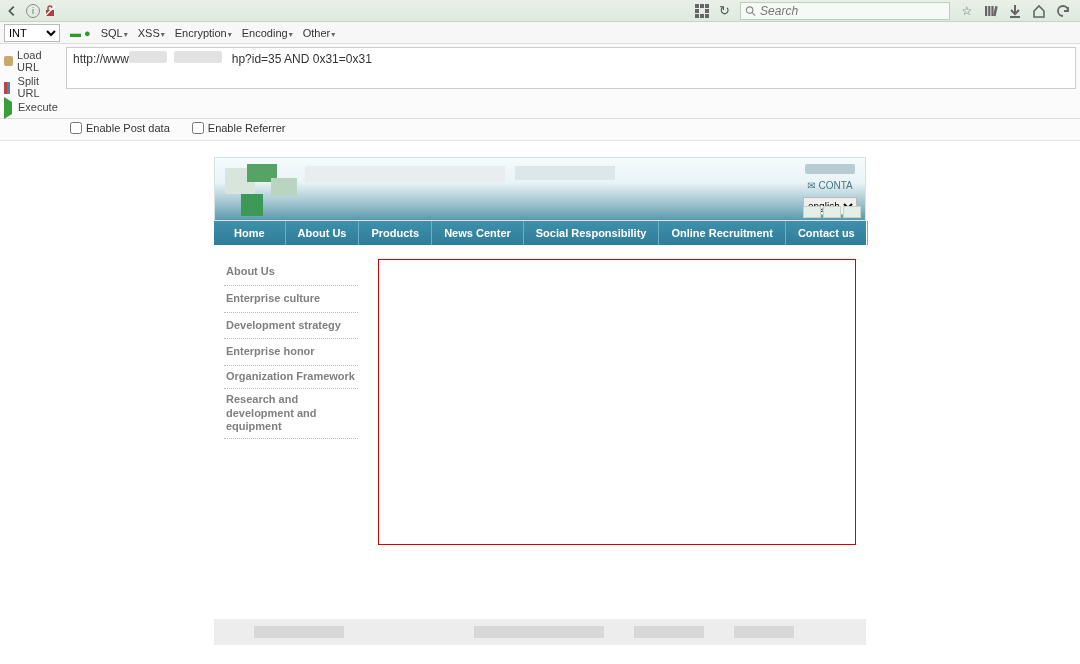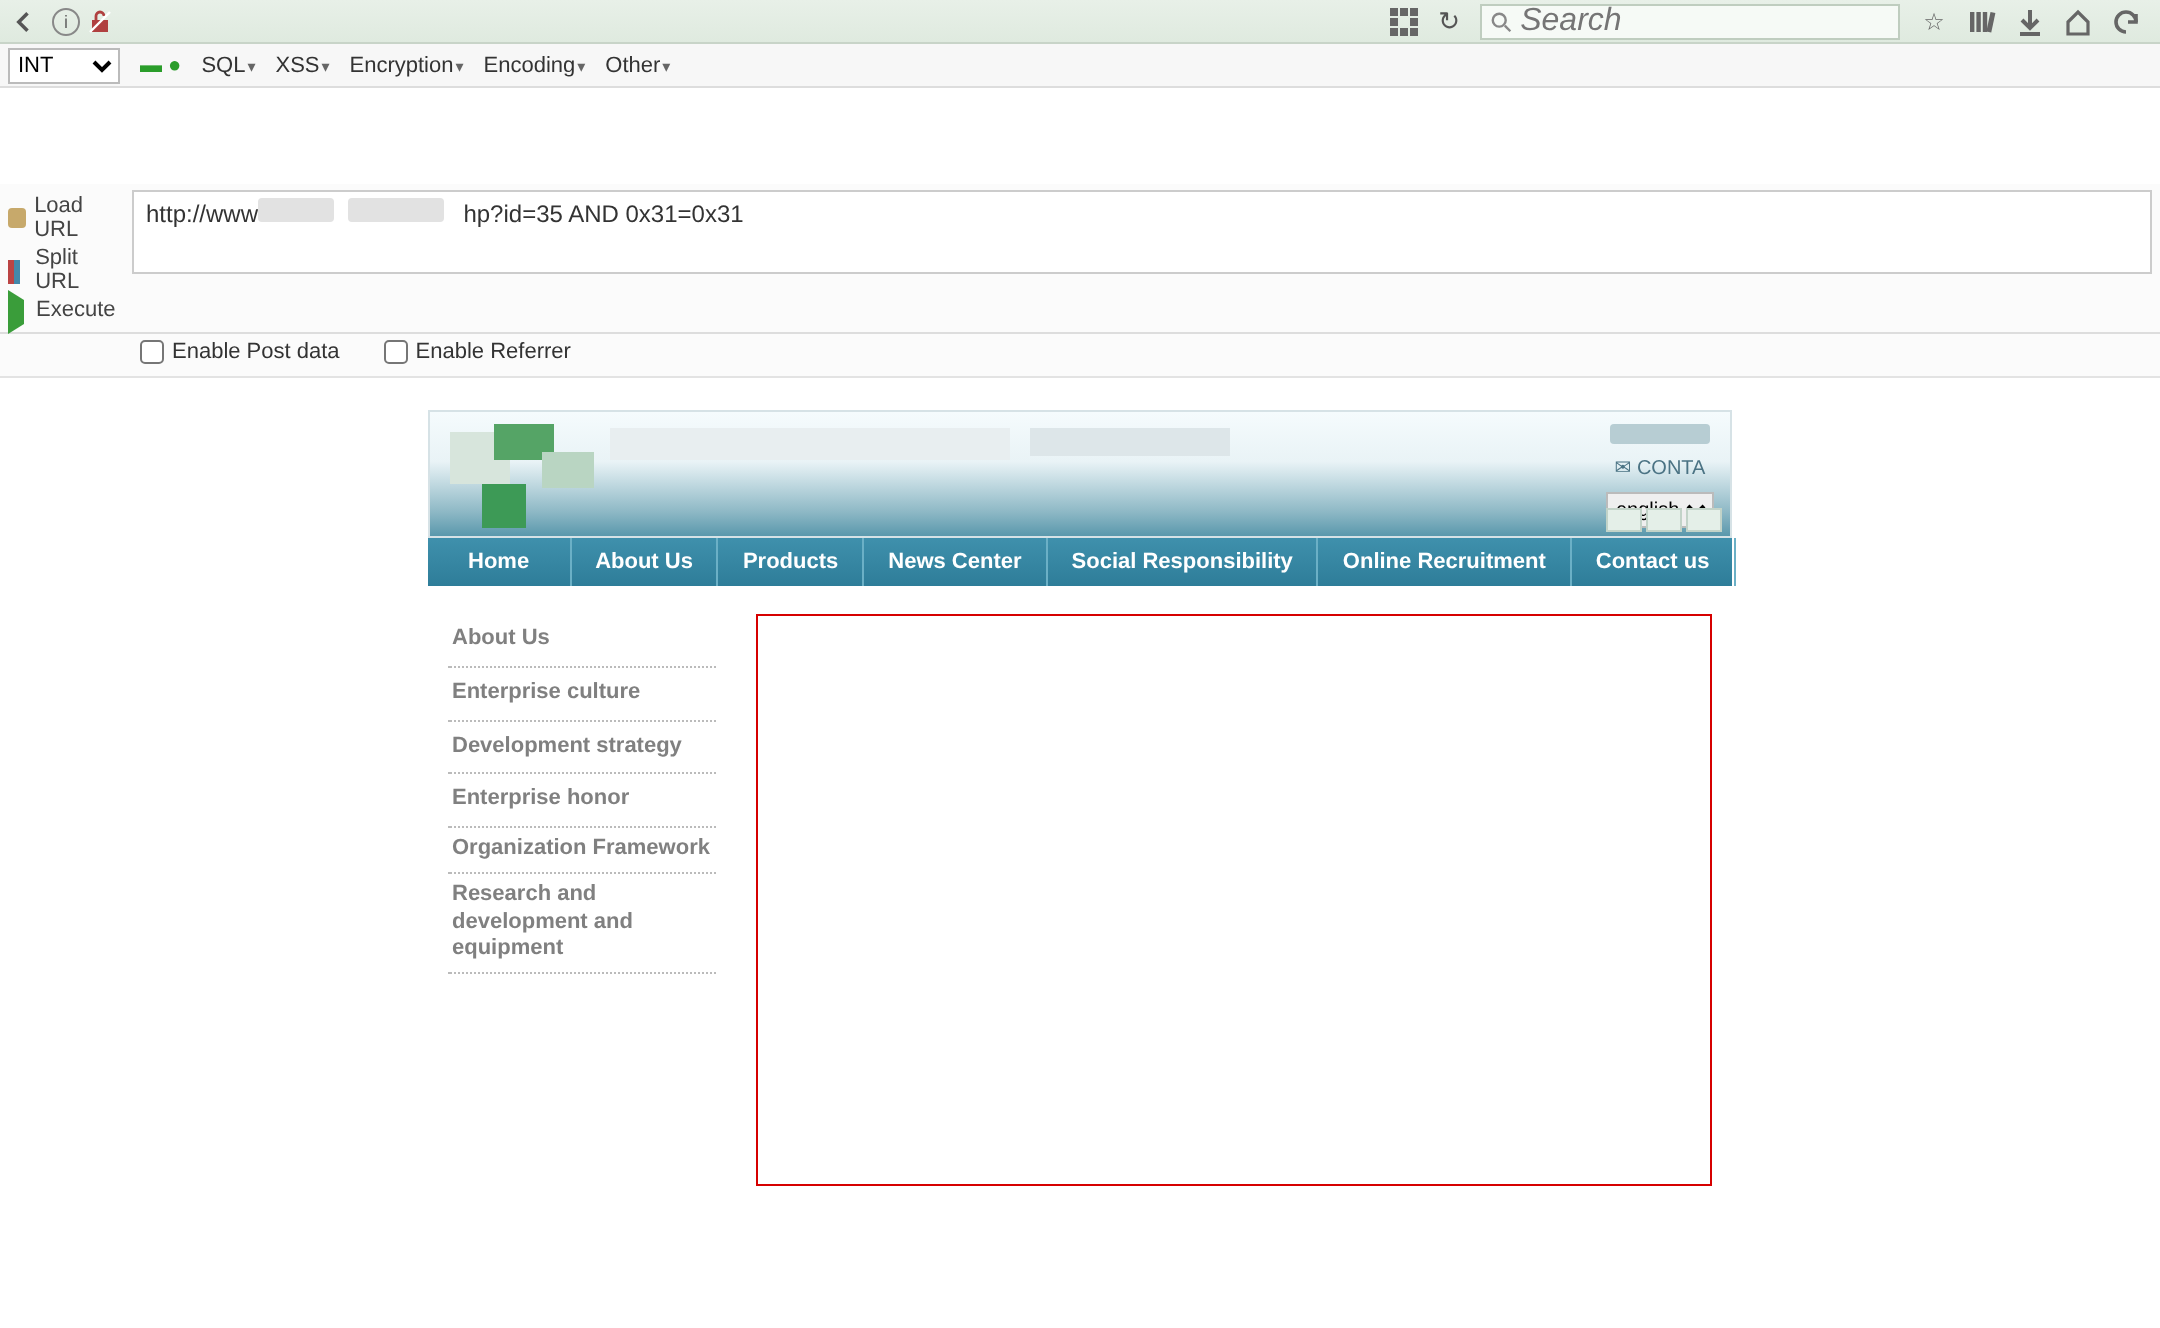--- a/index.html
+++ b/index.html
@@ -13,31 +13,31 @@
   .lock-warn { width:12px; height:12px; color:#b04040; }
   .url-text { color:#333; font-size:12px; white-space:nowrap; display:inline-block; }
   .pix-smudge { display:inline-block; height:12px; background:#e2e2e2; border-radius:2px; }
 
   .right-icons { display:flex; align-items:center; gap:10px; padding:0 6px; }
   .qr-ic { width:14px; height:14px; display:grid; grid-template-columns:repeat(3,1fr); grid-template-rows:repeat(3,1fr); gap:1px; }
   .qr-ic span { background:#666; }
   .reload-ic { font-size:13px; color:#555; }
   .search-box { width: 210px; height:18px; border:1px solid #bfcdbf; background:#f6faf6; display:flex; align-items:center; padding:0 4px; gap:4px; }
   .mag { width:12px; height:12px; }
-  .search-input { border:none; outline:none; background:transparent; font-size:16px; font-style:italic; color:#888; width:100%; }
+  .search-input { border:none; outline:none; background:transparent; font-size:12px; font-style:italic; color:#888; width:100%; }
   .tb-ic { width:14px; height:14px; color:#666; display:flex; align-items:center; justify-content:center; }
 
   
   .hackbar-menu { display:flex; align-items:center; height:22px; background:#f7f7f7; border-bottom:1px solid #ddd; padding:0 4px; gap:10px; font-size:11px; }
   .int-select { height:18px; width:56px; font-size:11px; border:1px solid #bbb; background:#fff; }
   .hb-btn { color:#333; cursor:pointer; }
   .hb-green { color:#2a9d2a; font-weight:bold; }
   .hb-sep::after { content:"▾"; font-size:8px; margin-left:1px; color:#666; }
 
-  .hackbar-body { display:flex; border-bottom:1px solid #ddd; background:#fbfbfb;margin-top:48px; }
+  .hackbar-body { display:flex; border-bottom:1px solid #ddd; background:#fbfbfb; }
   .hb-left { width:66px; padding:4px 2px; font-size:11px; color:#444; }
   .hb-left div { display:flex; align-items:center; gap:4px; padding:1px 2px; cursor:pointer; }
   .hb-ic { width:10px; height:10px; display:inline-block; }
   .ic-load { background:#c7a96b; border-radius:2px; }
   .ic-split { border-left:3px solid #b44; border-right:3px solid #48a; height:10px; width:4px; }
   .ic-exec { width:0;height:0;border-top:5px solid transparent;border-bottom:5px solid transparent;border-left:8px solid #3a9d3a; }
 
   .hb-urlbox { flex:1; border:1px solid #ccc; background:#fff; margin:3px 4px 3px 0; height:42px; padding:3px 6px; font-size:12px; color:#333; display:flex; align-items:flex-start; }
   .hb-urlbox .ut { white-space:nowrap; }
 

